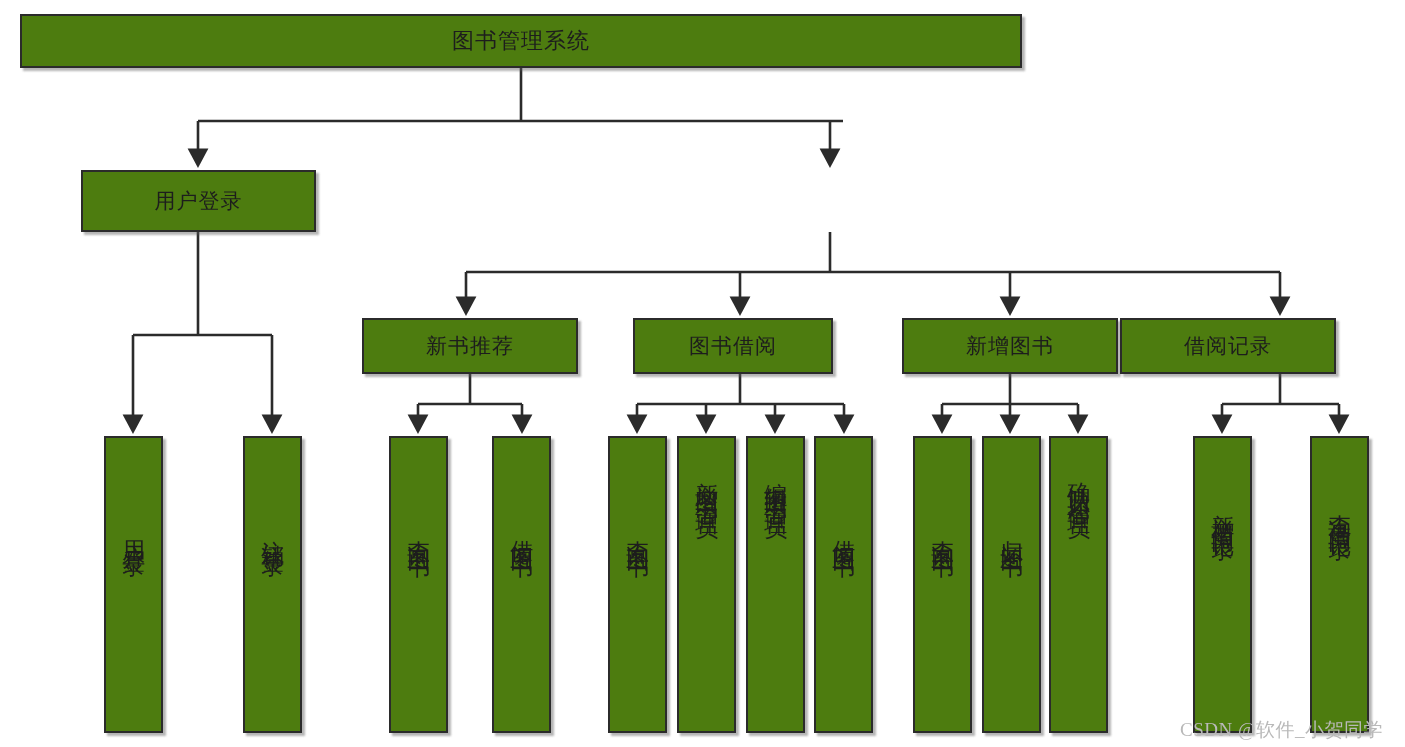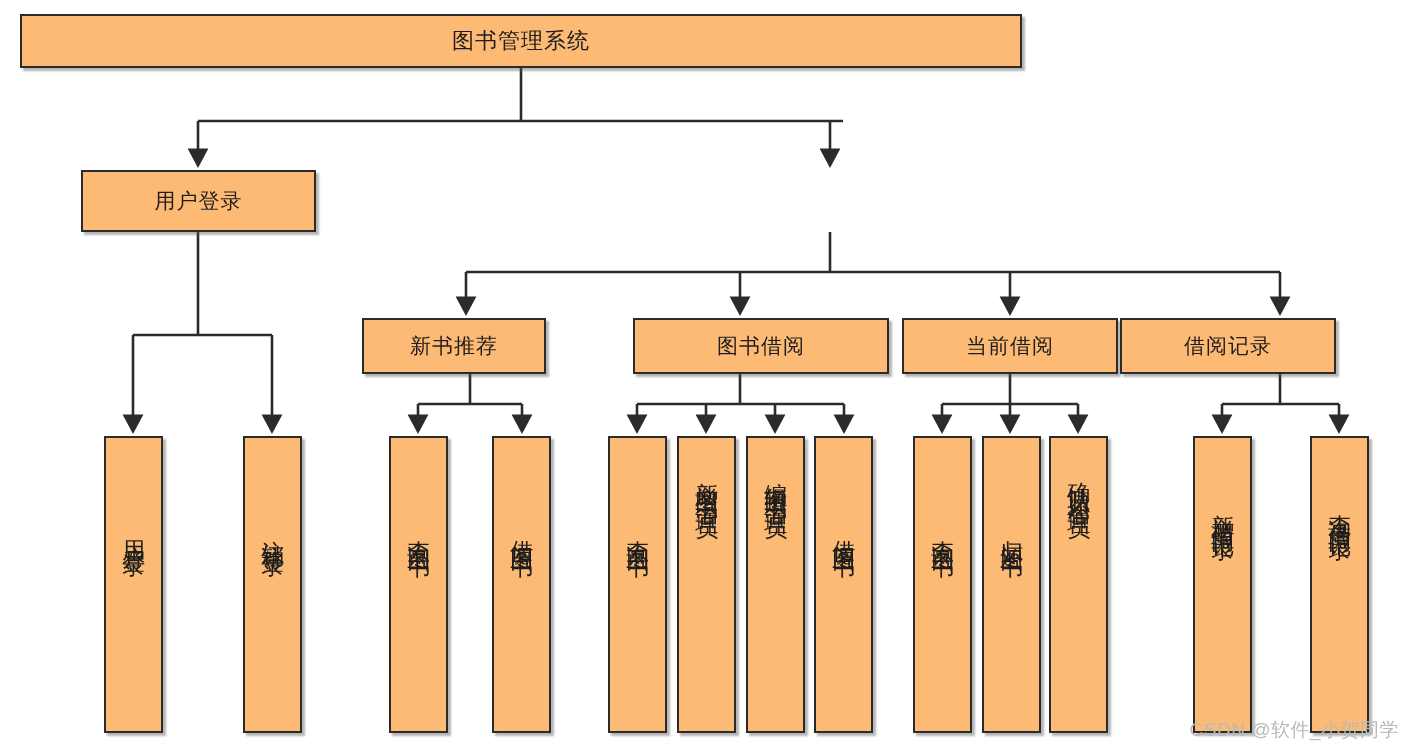--- a/index.html
+++ b/index.html
@@ -9,21 +9,21 @@
     font-family:"Liberation Sans","DejaVu Sans",sans-serif;
     position:relative;
     overflow:hidden;
   }
   #canvas{position:absolute;left:0;top:0;width:1405px;height:747px;}
   svg.lines{position:absolute;left:0;top:0;width:1405px;height:747px;pointer-events:none;}
 
   .node{
     position:absolute;
     box-sizing:border-box;
-    background:#fdba74;
+    background:#4d7c0f;
     border:2.5px solid #2b2b2b;
     box-shadow:3px 3px 2px rgba(90,90,90,0.45);
     display:flex;
     align-items:center;
     justify-content:center;
     color:#1d1d1d;
   }
   .node .lbl{
     font-size:21px;
     line-height:1.25;
@@ -45,26 +45,26 @@
     line-height:1.1;
     white-space:nowrap;
     text-align:left;
   }
   .node.vert.tall .lbl{padding-top:0;}
   .node.vert.mid{padding-top:84px;}
   .node.vert.mid2{padding-top:58px;}
 
   #watermark{
     position:absolute;
-    right:6px;bottom:4px;
+    right:22px;bottom:4px;
     font-size:19px;
     color:#b9b9b9;
     letter-spacing:0.5px;
     white-space:nowrap;
-    font-family:Liberation Sans, sans-serif;
+    font-family:Liberation Serif, serif;
   }
 </style>
 </head>
 <body>
 
 <div id="canvas">
 
   <svg class="lines" viewBox="0 0 1405 747" xmlns="http://www.w3.org/2000/svg">
     <defs>
       <marker id="arrow" markerWidth="9" markerHeight="9" refX="4.2" refY="4.5" orient="auto" markerUnits="strokeWidth">
@@ -116,28 +116,28 @@
   </svg>
 
   <div class="node root" style="left:20px;top:14px;width:1002px;height:54px;">
     <span class="lbl">图书管理系统</span>
   </div>
 
   <div class="node" style="left:81px;top:170px;width:235px;height:62px;">
     <span class="lbl">用户登录</span>
   </div>
 
-  <div class="node" style="left:362px;top:318px;width:184px;height:56px;">
+  <div class="node" style="left:362px;top:318px;width:216px;height:56px;">
     <span class="lbl">新书推荐</span>
   </div>
-  <div class="node" style="left:633px;top:318px;width:256px;height:56px;">
+  <div class="node" style="left:633px;top:318px;width:200px;height:56px;">
     <span class="lbl">图书借阅</span>
   </div>
   <div class="node" style="left:902px;top:318px;width:216px;height:56px;">
-    <span class="lbl">当前借阅</span>
+    <span class="lbl">新增图书</span>
   </div>
   <div class="node" style="left:1120px;top:318px;width:216px;height:56px;">
     <span class="lbl">借阅记录</span>
   </div>
 
   <div class="node vert mid" style="left:104px;top:436px;width:59px;height:297px;">
     <span class="lbl">用户登录</span>
   </div>
   <div class="node vert mid" style="left:243px;top:436px;width:59px;height:297px;">
     <span class="lbl">注销登录</span>

